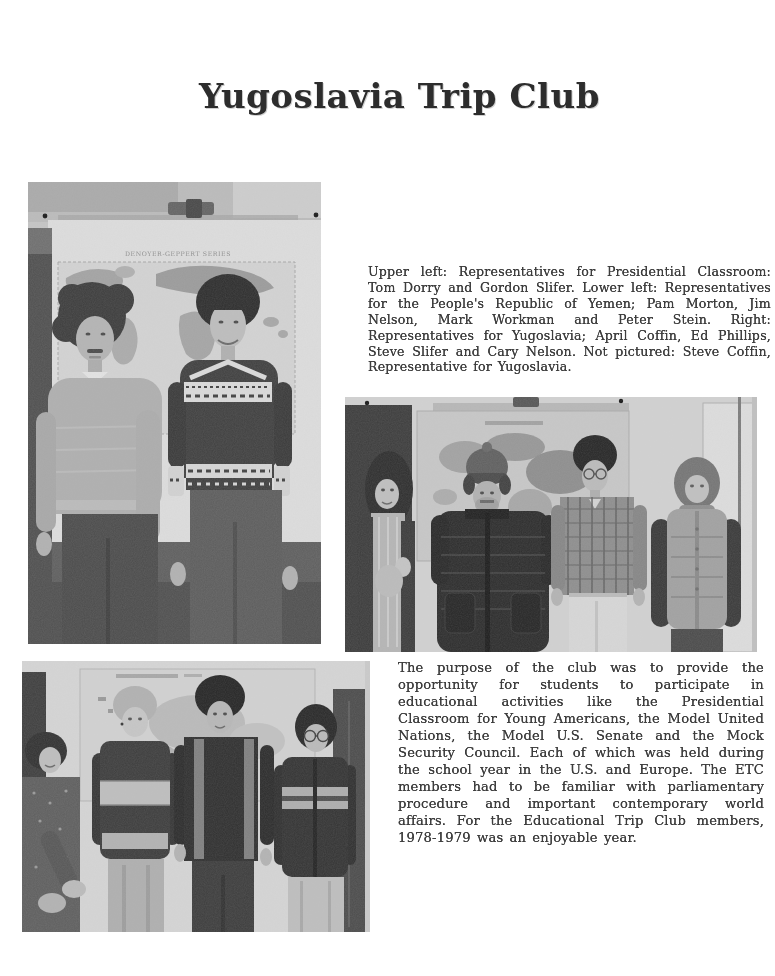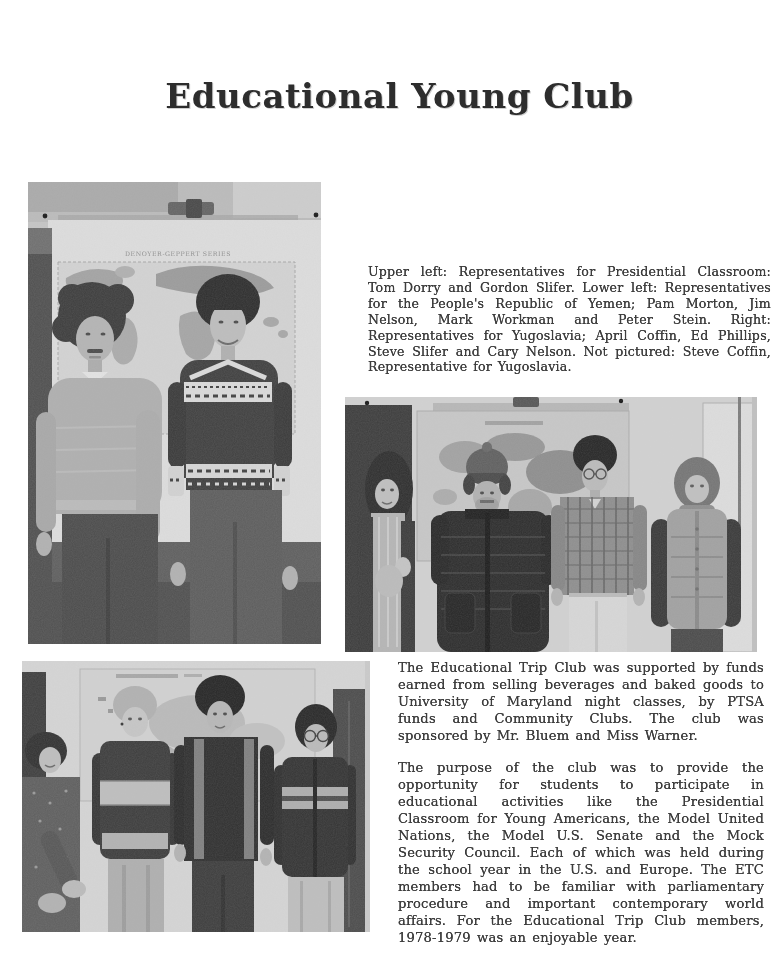--- a/index.html
+++ b/index.html
@@ -32,21 +32,21 @@
     text-shadow:0 0 0.3px #3d3d3d;
   }
   .bodytext p { margin:0 0 15px 0; }
   .maplabel { font-family:"DejaVu Serif", serif; font-size:6.2px; fill:#8f8f8f; letter-spacing:0.6px; }
 </style>
 </head>
 <body>
 
 <div class="page">
 
-  <h1 class="title">Educational Young Club</h1>
+  <h1 class="title">Yugoslavia Trip Club</h1>
 
   <figure class="photo photo1" aria-label="Two students in sweaters standing in front of a pull-down world map">
     <svg viewBox="0 0 293 462" preserveAspectRatio="none">
       <defs>
         <filter id="grain" x="0" y="0" width="100%" height="100%">
           <feTurbulence type="fractalNoise" baseFrequency="0.9" numOctaves="2" stitchTiles="stitch" result="t"></feTurbulence>
           <feColorMatrix in="t" type="matrix" values="0 0 0 0 0.55  0 0 0 0 0.55  0 0 0 0 0.55  0 0 0 0.5 0"></feColorMatrix>
         </filter>
       </defs>
       <g>
@@ -337,17 +337,16 @@
         <rect x="291" y="98" width="4" height="118" fill="#222222"></rect>
         <rect x="266" y="216" width="56" height="55" fill="#c0c0c0"></rect>
         <rect x="278" y="220" width="3" height="51" fill="#a9a9a9"></rect>
         <rect x="306" y="220" width="3" height="51" fill="#a9a9a9"></rect>
       </g>
       <rect width="348" height="271" filter="url(#grain)" opacity="0.3"></rect>
     </svg>
   </figure>
 
   <div class="bodytext">
-    <p>The Educational Trip Club was supported by funds earned from selling beverages and baked goods to University of Maryland night classes, by PTSA funds and Community Clubs. The club was sponsored by Mr. Bluem and Miss Warner.</p>
     <p>The purpose of the club was to provide the opportunity for students to participate in educational activities like the Presidential Classroom for Young Americans, the Model United Nations, the Model U.S. Senate and the Mock Security Council. Each of which was held during the school year in the U.S. and Europe. The ETC members had to be familiar with parliamentary procedure and important contemporary world affairs. For the Educational Trip Club members, 1978-1979 was an enjoyable year.</p>
   </div>
 
 </div>
 
 </body></html>

